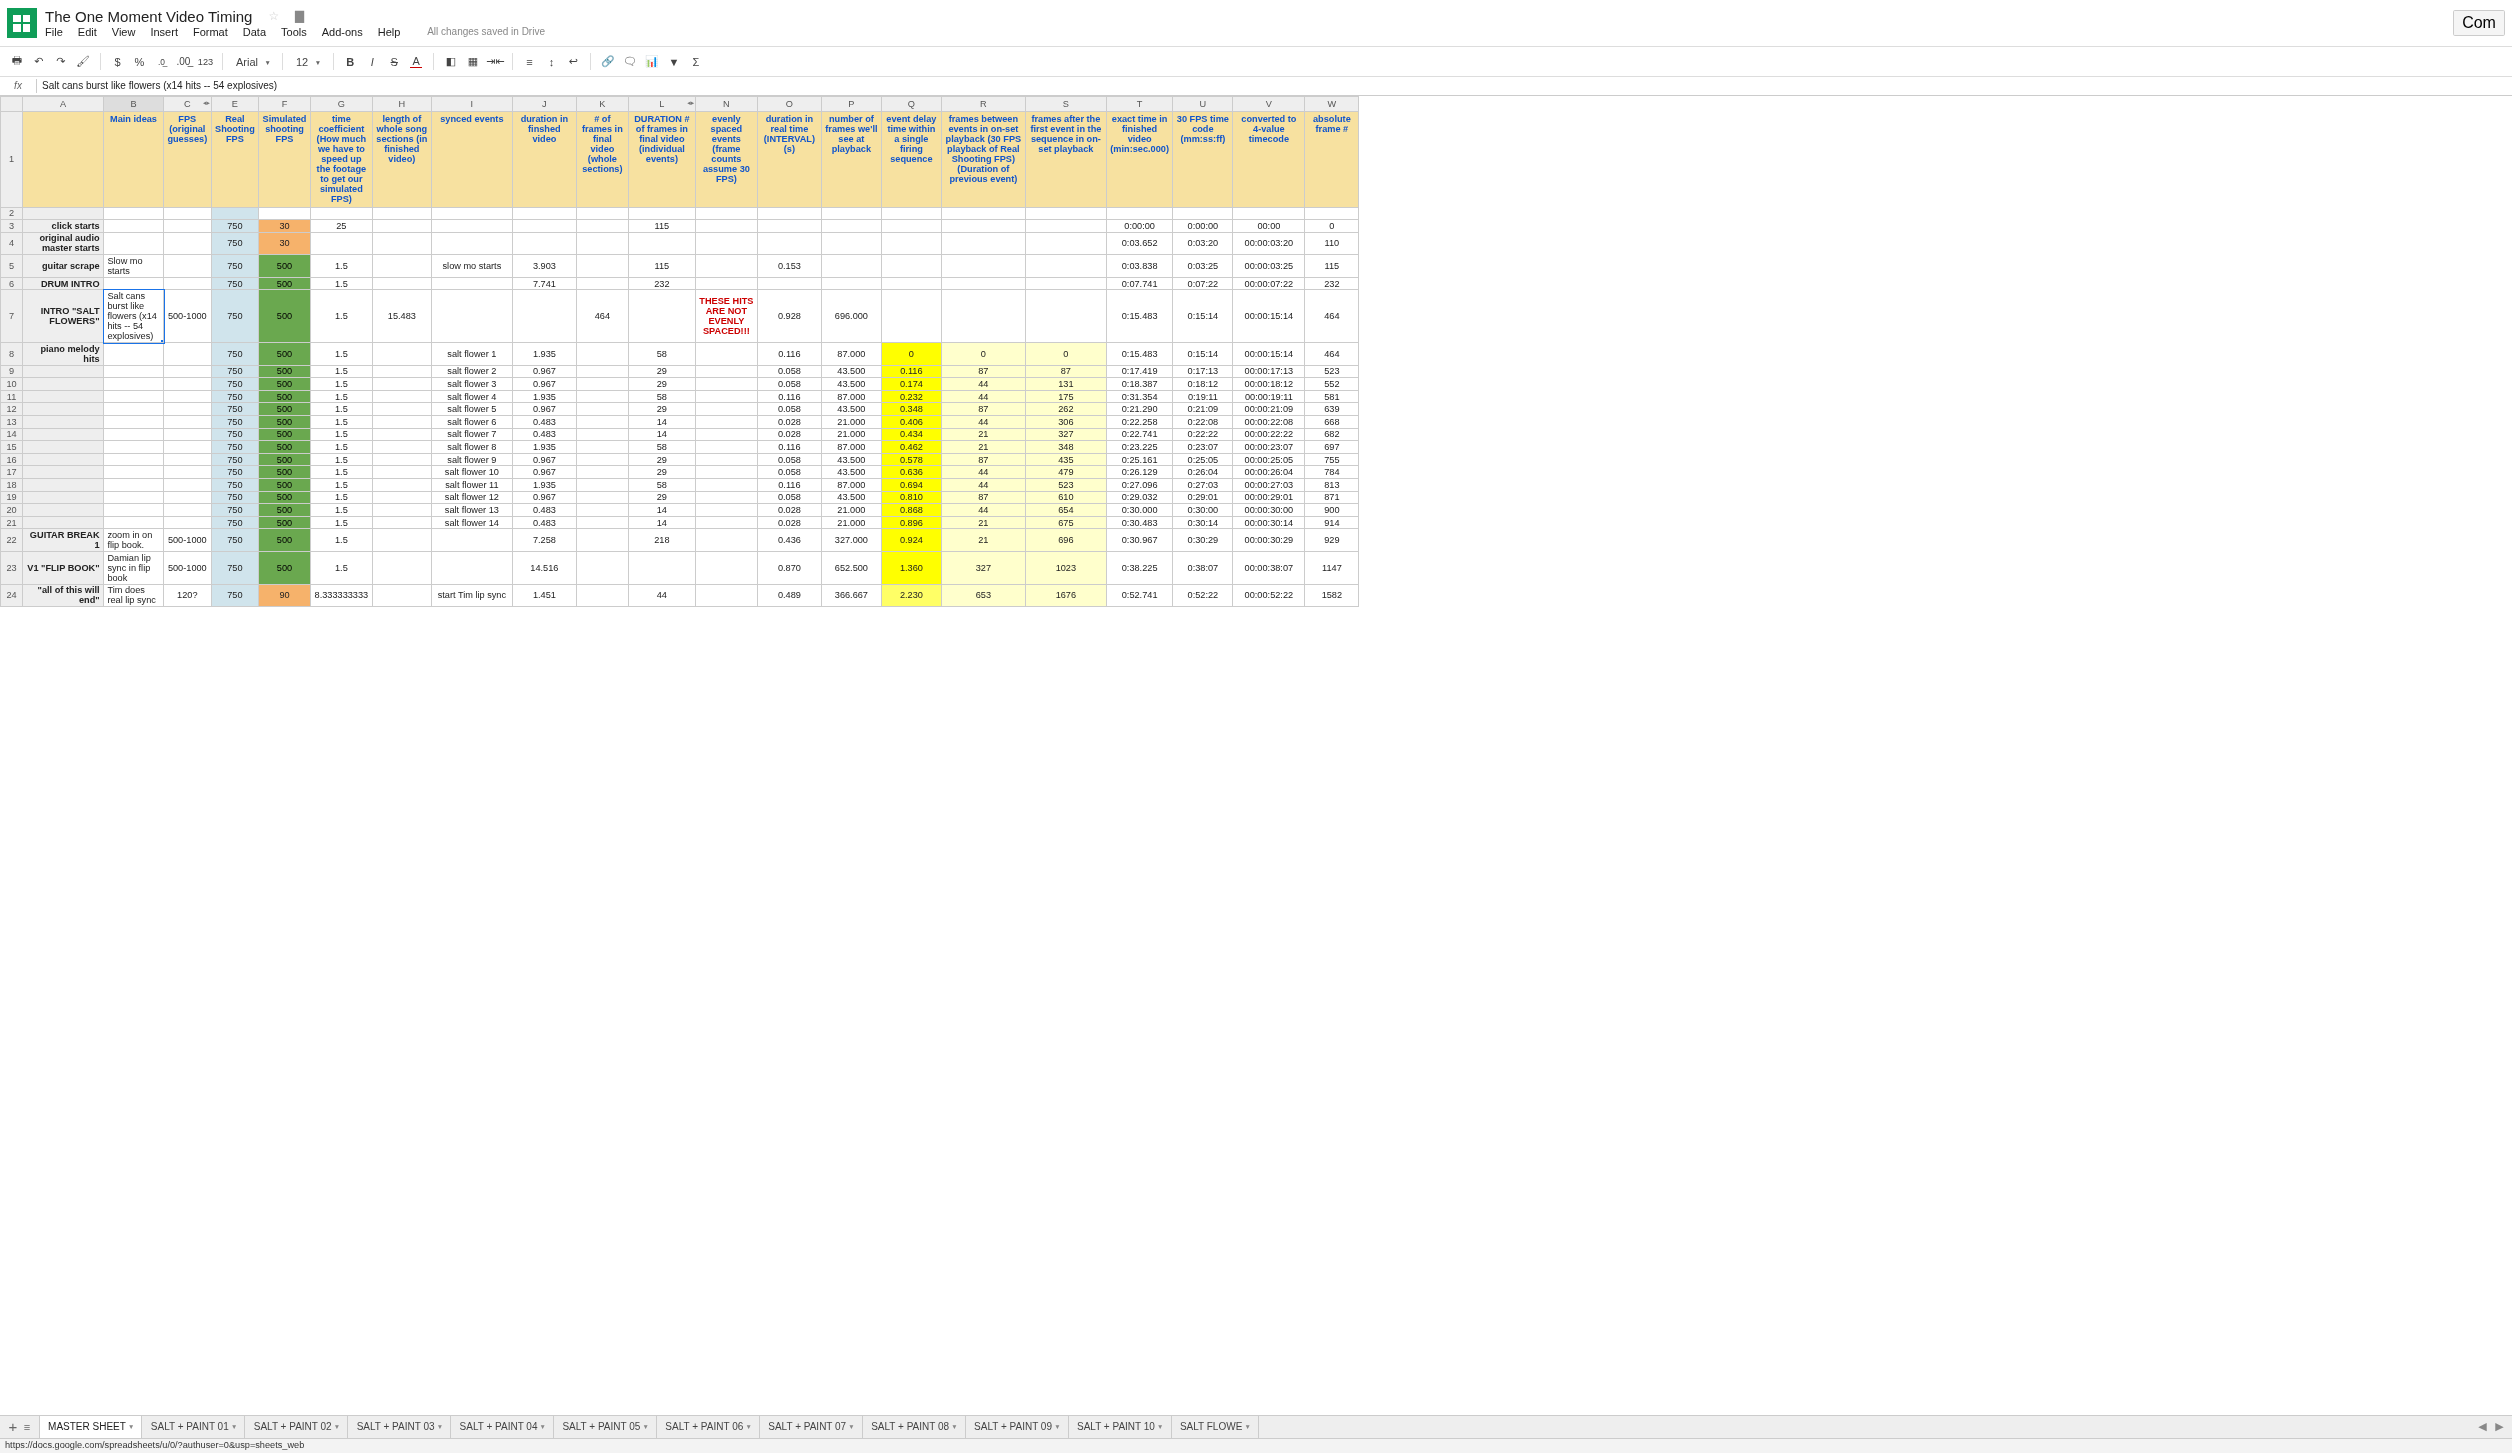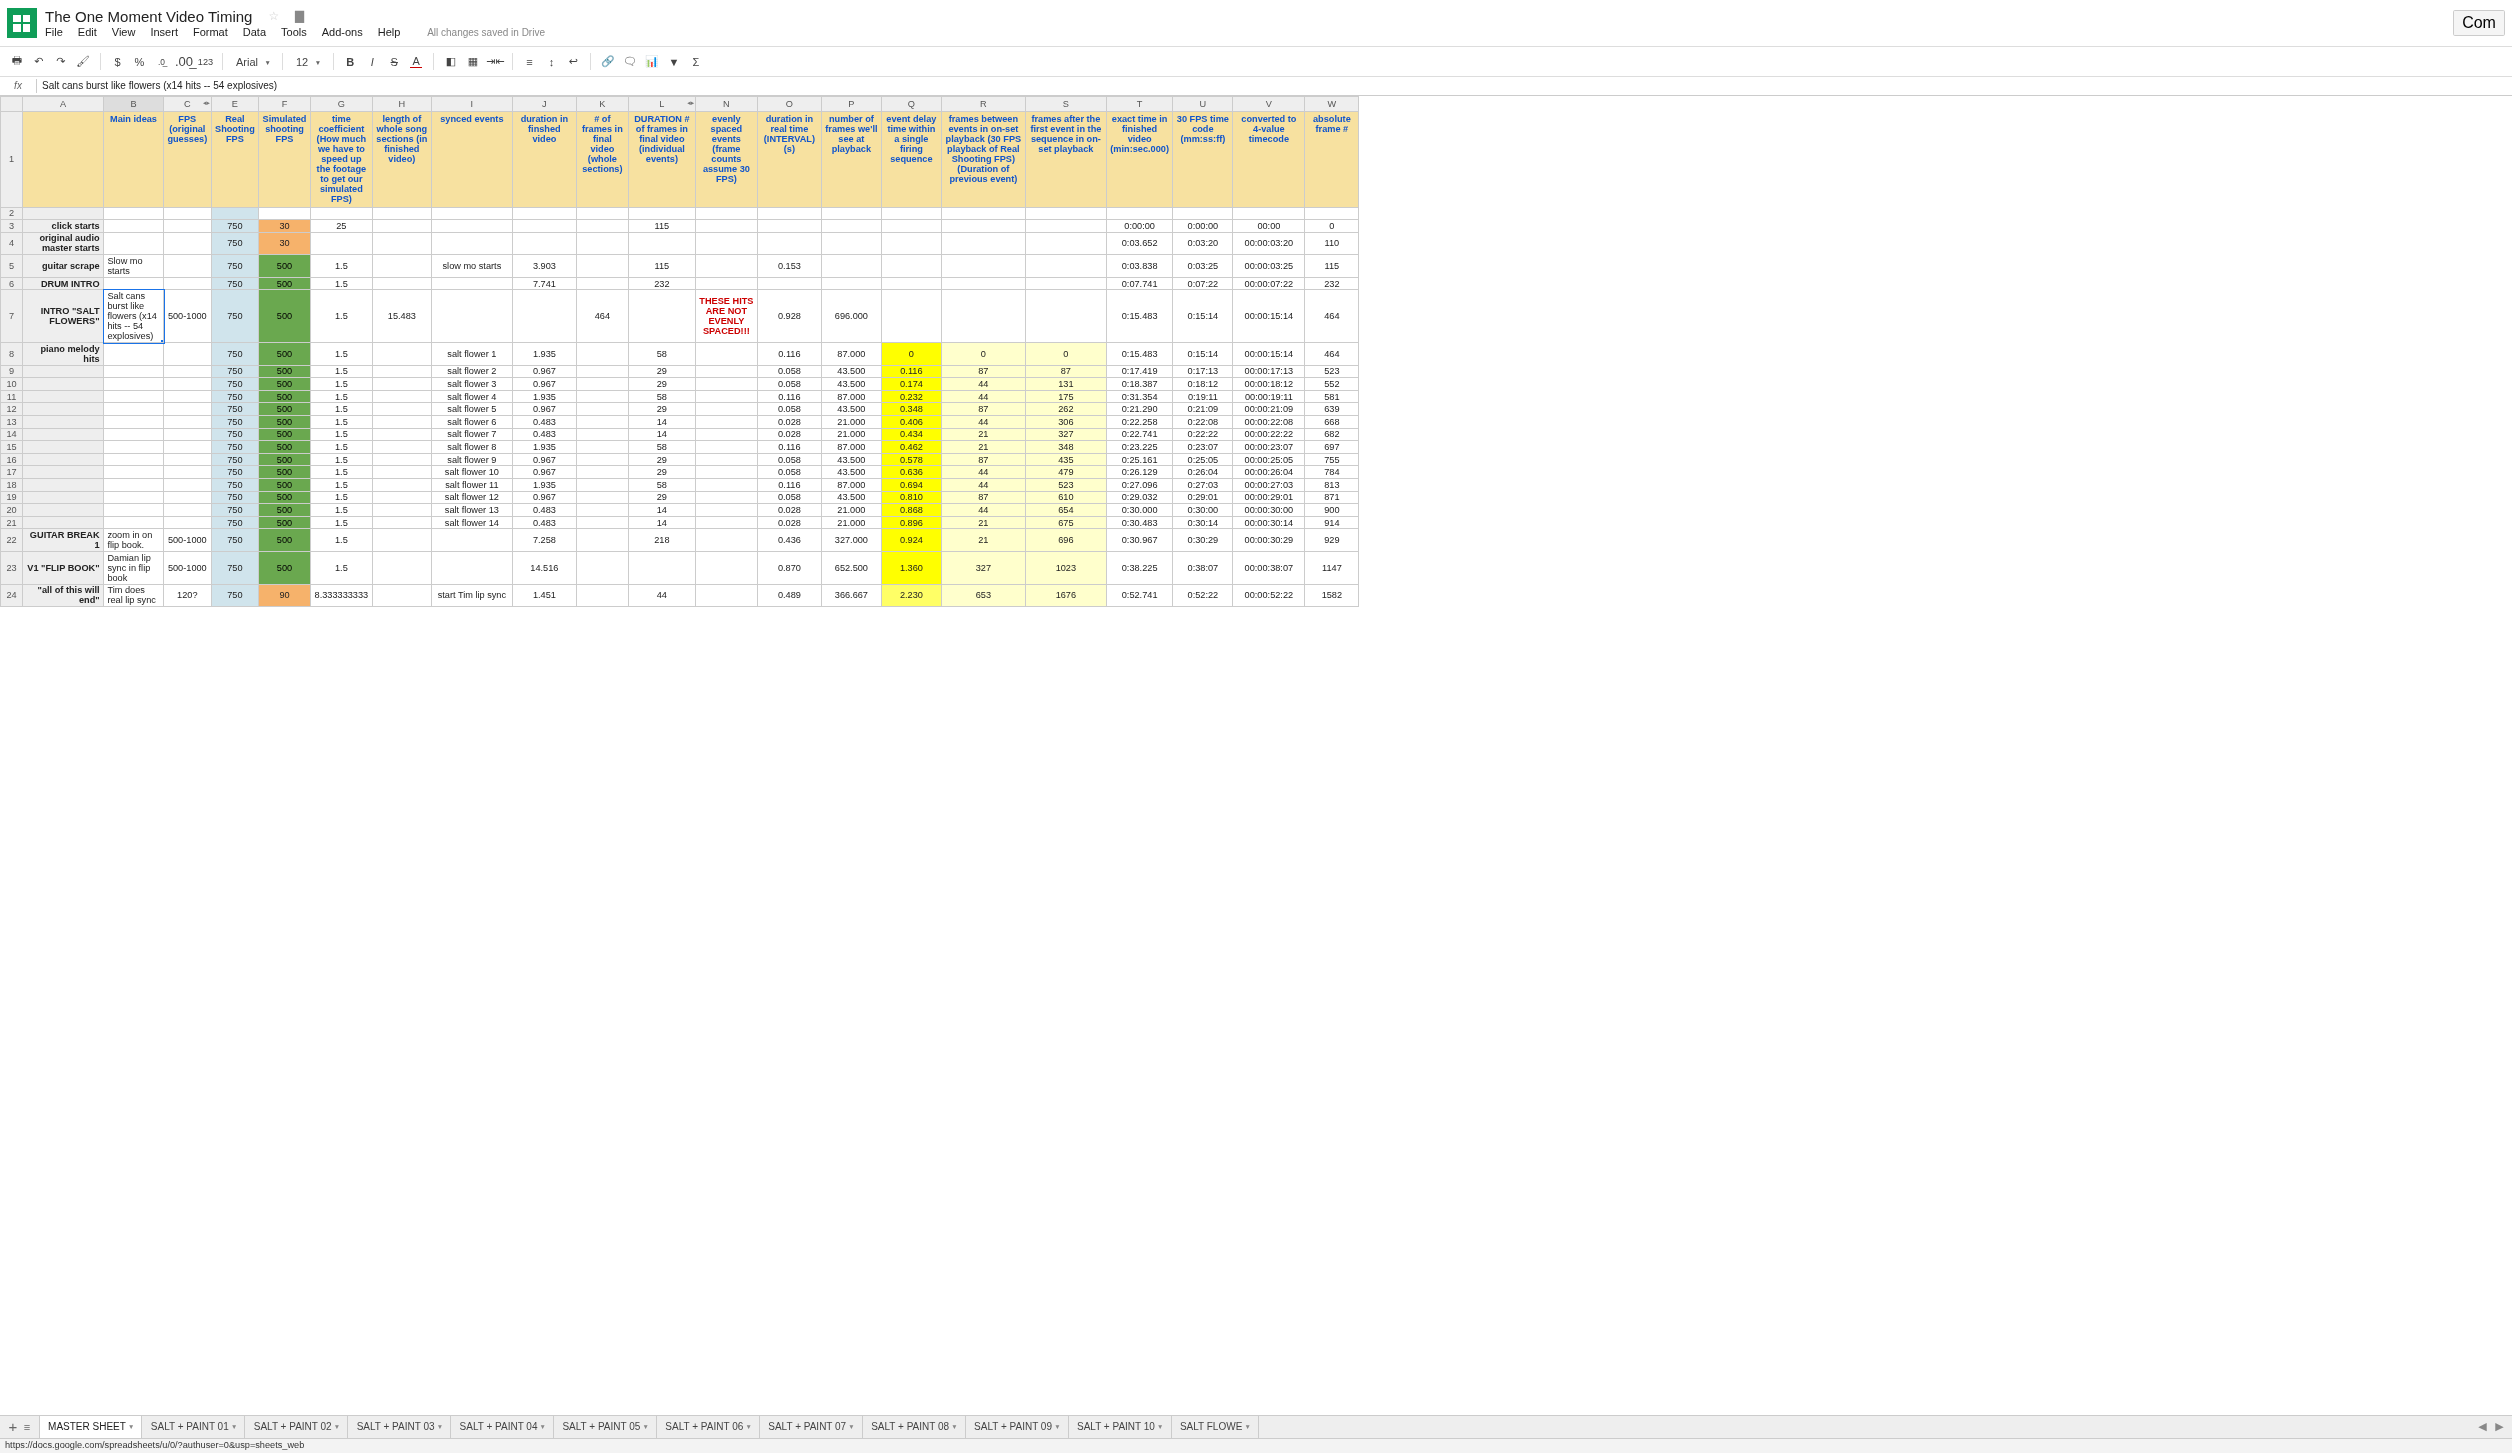--- a/index.html
+++ b/index.html
@@ -5,21 +5,21 @@
 * { margin:0; padding:0; box-sizing:border-box; }
 body { font-family:Arial,sans-serif; font-size:11px; color:#222; background:#fff; overflow:hidden; }
 .titlebar { display:flex; align-items:center; height:47px; padding:3.4px 6.7px; border-bottom:0.8px solid #ddd; }
 .logo { width:30px; height:30px; background:#0f9d58; display:flex; align-items:center; justify-content:center; margin-right:8.4px; }
 .logo-grid { width:17px; height:17px; display:grid; grid-template-columns:1fr 1fr; grid-template-rows:1fr 1fr; gap:1.7px; }
 .logo-grid div { background:#fff; }
 .title-block { display:flex; flex-direction:column; gap:1.7px; }
 .doc-title { font-size:15px; color:#222; display:flex; align-items:center; gap:16px; }
 .star { color:#ccc; font-size:11.8px; }
 .folder-ico { color:#888; font-size:11.8px; }
-.menubar { display:flex; gap:15px; font-size:11px; color:#222; align-items:center; }
+.menubar { display:flex; gap:15px; font-size:11px; color:#222; }
 .menubar .saved { color:#888; margin-left:11.8px; font-size:10px; }
 .spacer { flex:1; }
 .comment-btn { border:0.8px solid #ccc; border-radius:1.7px; padding:3.4px 8.4px; font-size:16px; background:#f5f5f5; }
 .toolbar { height:30px; display:flex; align-items:center; gap:5px; padding:0 8.4px; border-bottom:0.8px solid #ddd; color:#444; font-size:11px; }
 .toolbar .sep { width:0.8px; height:17px; background:#ddd; margin:0 3.4px; }
 .toolbar .ico { width:17px; text-align:center; cursor:pointer; }
 .toolbar .font-sel, .toolbar .size-sel { border:0.8px solid transparent; padding:1.7px 15px 1.7px 3.4px; position:relative; }
 .toolbar .font-sel::after, .toolbar .size-sel::after { content:"▾"; font-size:7.6px; color:#666; position:absolute; right:3.4px; top:50%; transform:translateY(-50%); }
 .fx-bar { height:18.5px; display:flex; align-items:center; border-bottom:0.8px solid #ccc; font-size:10px; }
 .fx-label { width:37px; text-align:center; font-style:italic; color:#666; border-right:0.8px solid #ccc; padding:1.7px 0; }
@@ -92,21 +92,21 @@
 
 <div class="toolbar">
   <span class="ico">🖶</span>
   <span class="ico">↶</span>
   <span class="ico">↷</span>
   <span class="ico">🖌</span>
   <div class="sep"></div>
   <span class="ico">$</span>
   <span class="ico">%</span>
   <span class="ico" style="font-size:8.4px;">.0̲</span>
-  <span class="ico" style="font-size:13px;">.00̲</span>
+  <span class="ico" style="font-size:10px;">.00̲</span>
   <span class="ico" style="font-size:9.2px;">123</span>
   <div class="sep"></div>
   <span class="font-sel">Arial</span>
   <div class="sep"></div>
   <span class="size-sel">12</span>
   <div class="sep"></div>
   <span class="ico"><b>B</b></span>
   <span class="ico"><i>I</i></span>
   <span class="ico"><s>S</s></span>
   <span class="ico"><span class="text-red-underline">A</span></span>

